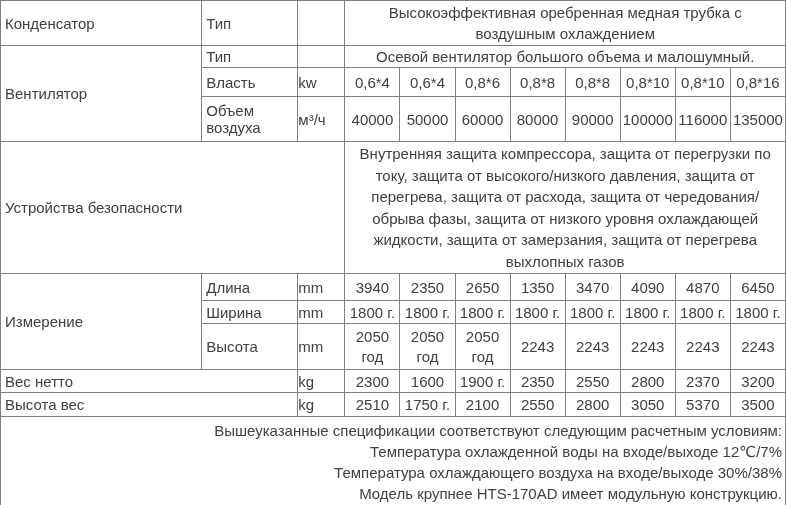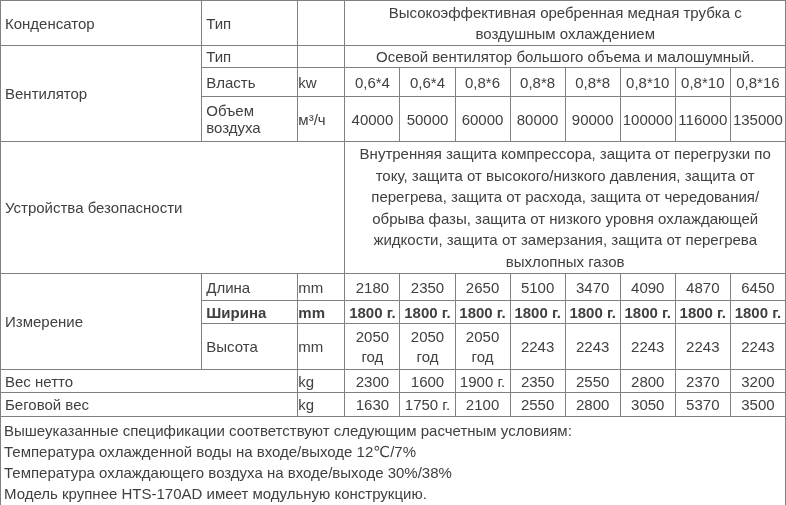--- a/index.html
+++ b/index.html
@@ -23,32 +23,32 @@
   td.unit  { text-align: left; padding: 1px 0; }
   td.ctr   { text-align: center; padding: 1px 2px; }
   td.num   { text-align: center; padding: 0; white-space: nowrap; }
   td.wrapnum { text-align: center; padding: 0; line-height: 20px; }
   .r-cond      td { height: 41px; }
   .r-fantype   td { height: 19px; }
   .r-power     td { height: 26px; }
   .r-airvol    td { height: 42px; }
   .r-safety    td { height: 129px; }
   .r-length    td { height: 24px; }
-  .r-width     td { height: 20px; font-weight: bold; }
+  .r-width     td { height: 20px; }
   .r-height    td { height: 43px; }
   .r-netw      td { height: 20px; }
   .r-runw      td { height: 21px; }
   .safety-text { line-height: 21.5px; }
   .cond-text   { line-height: 21px; }
   td.footer-cell {
     height: 107px;
     vertical-align: middle;
     padding: 2px 3px;
   }
-  .footer-line { line-height: 21px; text-align: left; }
+  .footer-line { line-height: 21px; text-align: right; }
 </style>
 </head>
 <body>
 
 <table class="spec">
   <colgroup>
     <col style="width:201px">
     <col style="width:96px">
     <col style="width:47px">
     <col style="width:55px">
@@ -108,24 +108,24 @@
     <td class="lbl" colspan="3">Устройства безопасности</td>
     <td class="ctr" colspan="8">
       <div class="safety-text">Внутренняя защита компрессора, защита от перегрузки по току, защита от высокого/низкого давления, защита от перегрева, защита от расхода, защита от чередования/ обрыва фазы, защита от низкого уровня охлаждающей жидкости, защита от замерзания, защита от перегрева выхлопных газов</div>
     </td>
   </tr>
 
   <tr class="r-length">
     <td class="lbl" rowspan="3">Измерение</td>
     <td class="lbl">Длина</td>
     <td class="unit">mm</td>
-    <td class="num">2180</td>
+    <td class="num">3940</td>
     <td class="num">2350</td>
     <td class="num">2650</td>
-    <td class="num">5100</td>
+    <td class="num">1350</td>
     <td class="num">3470</td>
     <td class="num">4090</td>
     <td class="num">4870</td>
     <td class="num">6450</td>
   </tr>
 
   <tr class="r-width">
     <td class="lbl">Ширина</td>
     <td class="unit">mm</td>
     <td class="num">1800 г.</td>
@@ -158,23 +158,23 @@
     <td class="num">1600</td>
     <td class="num">1900 г.</td>
     <td class="num">2350</td>
     <td class="num">2550</td>
     <td class="num">2800</td>
     <td class="num">2370</td>
     <td class="num">3200</td>
   </tr>
 
   <tr class="r-runw">
-    <td class="lbl" colspan="2">Беговой вес</td>
+    <td class="lbl" colspan="2">Высота вес</td>
     <td class="unit">kg</td>
-    <td class="num">1630</td>
+    <td class="num">2510</td>
     <td class="num">1750 г.</td>
     <td class="num">2100</td>
     <td class="num">2550</td>
     <td class="num">2800</td>
     <td class="num">3050</td>
     <td class="num">5370</td>
     <td class="num">3500</td>
   </tr>
 
   <tr>

